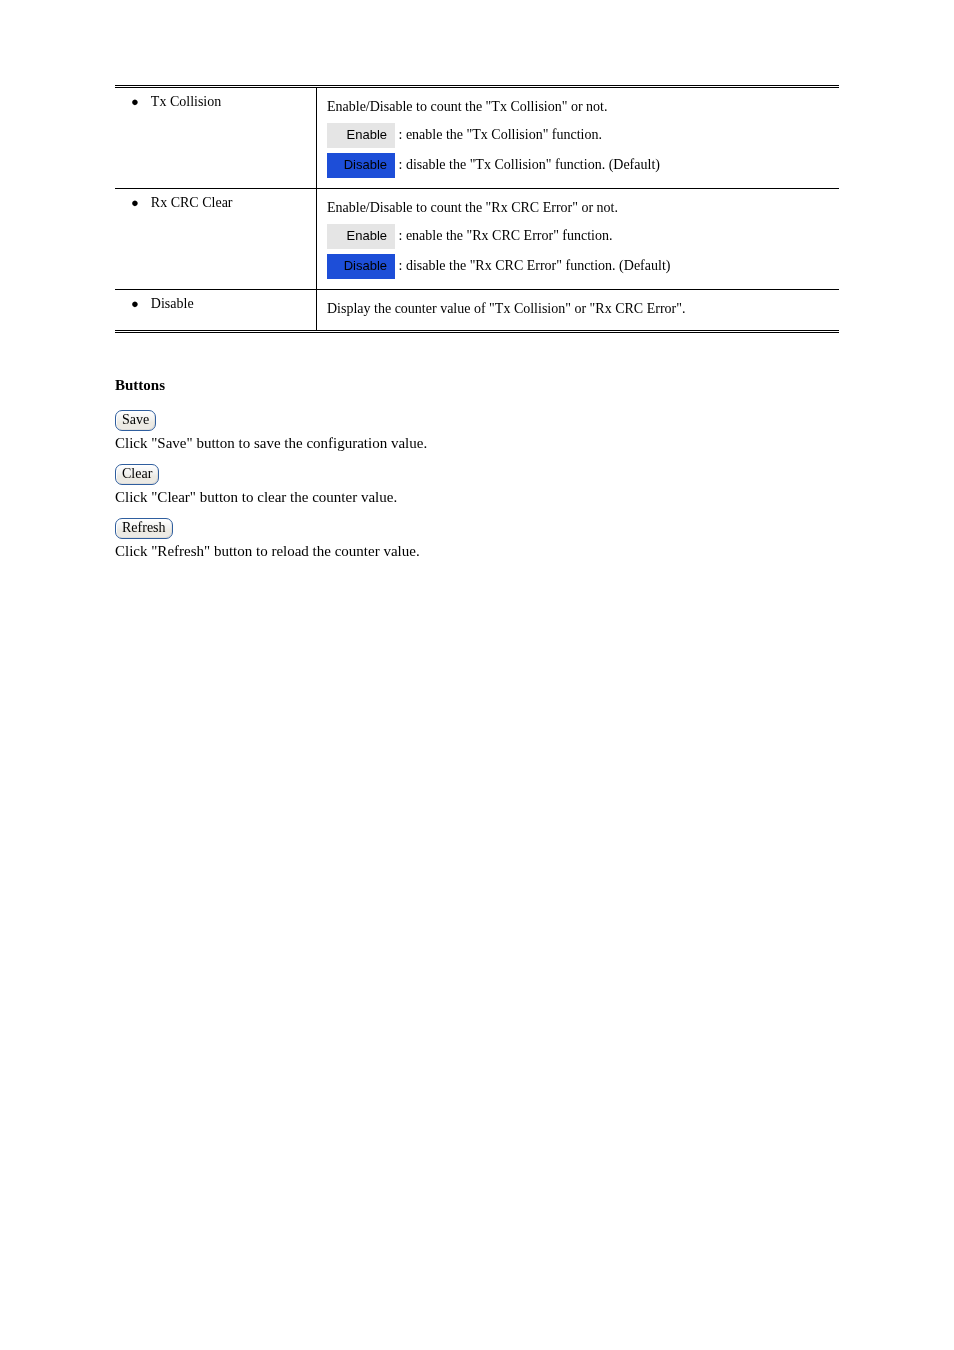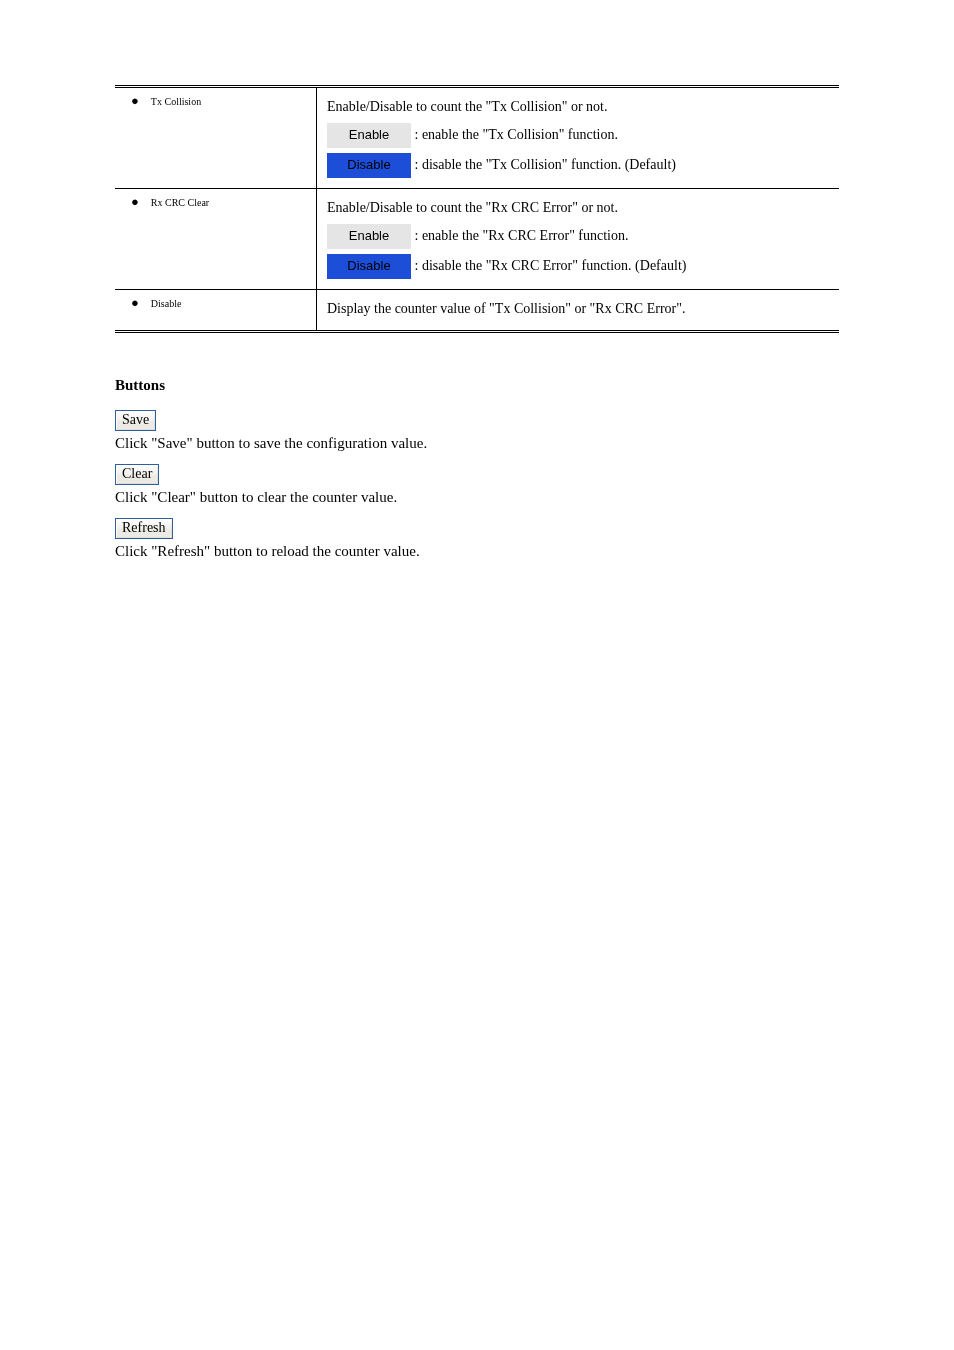--- a/index.html
+++ b/index.html
@@ -38,36 +38,36 @@
     display: flex;
     align-items: baseline;
   }
   .bullet {
     font-size: 13px;
     color: #000;
     margin: 0 12px 0 6px;
     line-height: 1;
   }
   .lbl {
-    font-size: 10px;
+    font-size: 14px;
   }
   .desc-line {
     margin: 2px 0;
     font-size: 14px;
     line-height: 1.6;
   }
   .opt {
     display: inline-block;
     background: #e5e5e5;
     font-family: Arial, Helvetica, sans-serif;
     font-size: 13px;
-    padding: 2px 16px;
+    padding: 2px 8px;
     margin: 3px 0 0 0;
     min-width: 52px;
-    text-align: center;
+    text-align: right;
   }
   .opt2 {
     background: #1d4ed8;
   }
 
   .section-heading {
     margin: 44px 0 16px 0;
     font-weight: bold;
     font-size: 15px;
   }
@@ -80,21 +80,21 @@
     margin: 0 0 12px 0;
   }
   .win-btn {
     display: inline-block;
     font-family: "Times New Roman", Times, serif;
     font-size: 14px;
     line-height: 16px;
     color: #000;
     background: linear-gradient(to bottom, #ffffff 0%, #f1f1ef 45%, #eceae3 60%, #eceae5 100%);
     border: 1px solid #2f5e9e;
-    border-radius: 0;
+    border-radius: 7px;
     padding: 1px 6px 2px 6px;
     box-shadow: inset 1px 1px 0 rgba(255,255,255,.9),
                 inset -1px -1px 0 rgba(0,0,0,.05);
     min-width: 20px;
     text-align: center;
     cursor: default;
   }
   .btn-label {
     font-family: "Times New Roman", Times, serif;
   }

